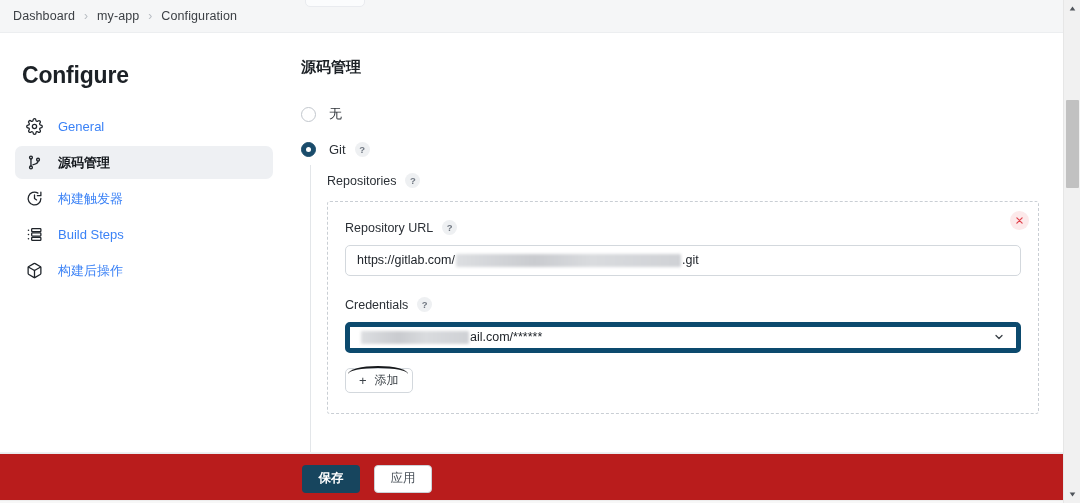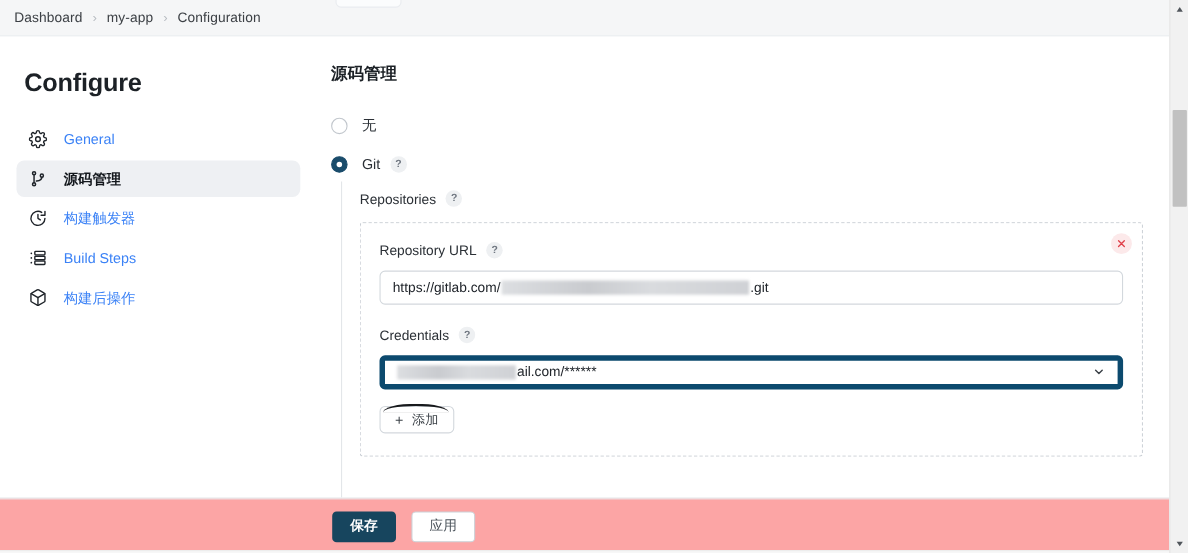--- a/index.html
+++ b/index.html
@@ -298,21 +298,21 @@
   }
 
   .advanced-wrap { margin-top: 19px; }
 
   
   .footer-bar {
     position: absolute;
     left: 0; bottom: 0;
     width: 1063px;
     height: 50px;
-    background: #fca5a5;
+    background: #b91c1c;
     border-top: 1px solid #e9ebee;
     display: flex;
     align-items: center;
     padding-left: 302px;
     z-index: 8;
   }
   .btn-save {
     height: 28px;
     min-width: 58px;
     border: none;

